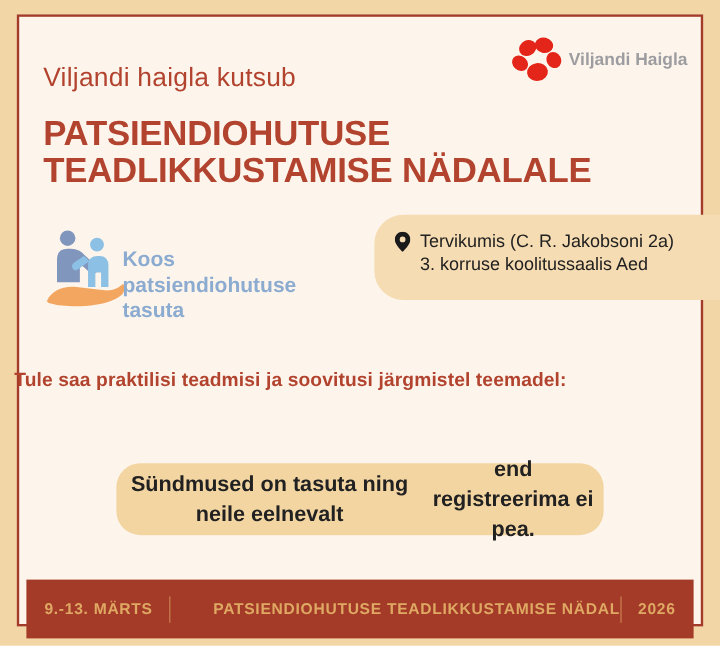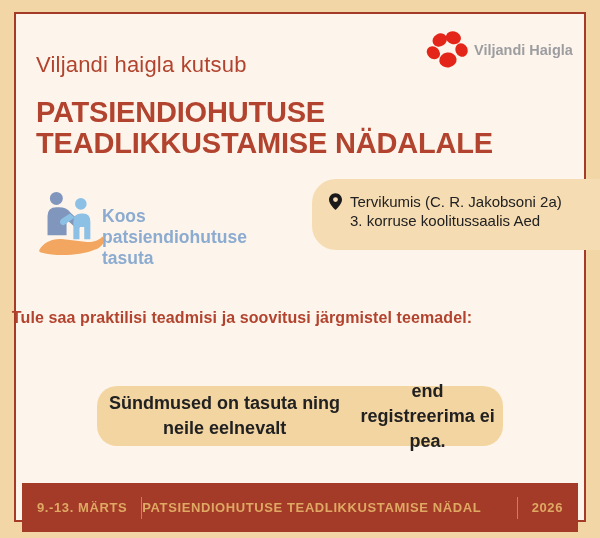--- a/index.html
+++ b/index.html
@@ -120,21 +120,21 @@
     width:556px; height:49px;
     background:var(--dark-red);
     display:flex; align-items:center;
     color:var(--gold);
     font-weight:bold;
     font-size:13px;
     letter-spacing:.6px;
     z-index:2;
   }
   .footer-dates{padding:0 14px 0 15px; white-space:nowrap;}
-  .footer-label{flex:1; text-align:left; white-space:nowrap;}
+  .footer-label{flex:1; text-align:right; white-space:nowrap;}
   .footer-year{padding:0 15px 0 14px; white-space:nowrap;}
   .footer-sep{
     width:0; height:22px;
     border-left:1px solid #c98150;
   }
   svg{display:block;}
 </style>
 </head>
 <body>
 

